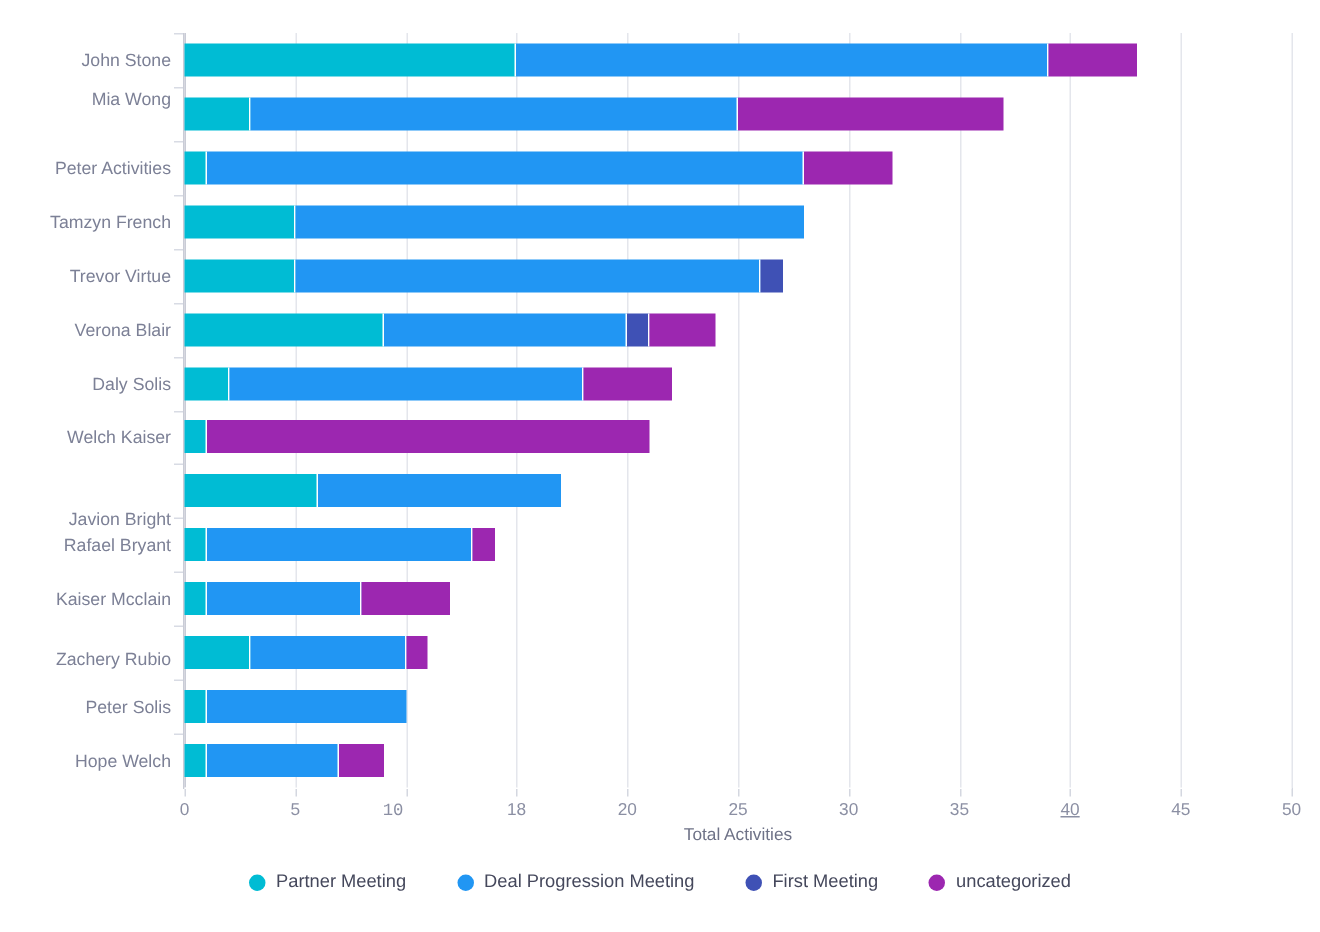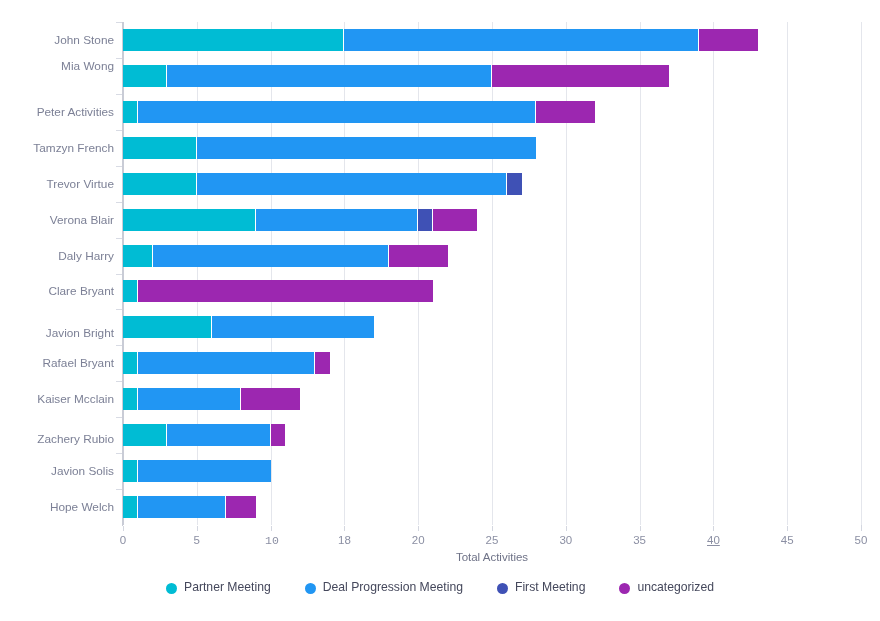--- a/index.html
+++ b/index.html
@@ -153,21 +153,21 @@
       <div class="gridline" style="left: 713.4px; top: 22px; height: 503px; bottom: auto;"></div>
       <div class="gridline" style="left: 787.2px; top: 22px; height: 503px; bottom: auto;"></div>
       <div class="gridline" style="left: 861px; top: 22px; height: 503px; bottom: auto;"></div>
     </div>
   <div id="xticks-layer">
       <div class="xtick-mark" style="left: 123px;"></div>
       <div class="xtick-label" style="left: 123px;">0</div>
       <div class="xtick-mark" style="left: 196.8px;"></div>
       <div class="xtick-label" style="left: 196.8px;">5</div>
       <div class="xtick-mark" style="left: 270.6px;"></div>
-      <div class="xtick-label" style="left: 272px; font-family: Liberation Mono, monospace;">10</div>
+      <div class="xtick-label" style="left: 262px; font-family: Liberation Mono, monospace;">10</div>
       <div class="xtick-mark" style="left: 344.4px;"></div>
       <div class="xtick-label" style="left: 344.4px;">18</div>
       <div class="xtick-mark" style="left: 418.2px;"></div>
       <div class="xtick-label" style="left: 418.2px;">20</div>
       <div class="xtick-mark" style="left: 492px;"></div>
       <div class="xtick-label" style="left: 492px;">25</div>
       <div class="xtick-mark" style="left: 565.8px;"></div>
       <div class="xtick-label" style="left: 565.8px;">30</div>
       <div class="xtick-mark" style="left: 639.6px;"></div>
       <div class="xtick-label" style="left: 639.6px;">35</div>
@@ -198,27 +198,27 @@
       <div class="ytick-mark" style="left: 116px; top: 489px;"></div>
     </div>
 
   <div id="ylabels-layer">
       <div class="ylabel" style="right: 766px; top: 32.9643px;">John Stone</div>
       <div class="ylabel" style="right: 766px; top: 59px;">Mia Wong</div>
       <div class="ylabel" style="right: 766px; top: 104.821px;">Peter Activities</div>
       <div class="ylabel" style="right: 766px; top: 140.75px;">Tamzyn French</div>
       <div class="ylabel" style="right: 766px; top: 176.679px;">Trevor Virtue</div>
       <div class="ylabel" style="right: 766px; top: 212.607px;">Verona Blair</div>
-      <div class="ylabel" style="right: 766px; top: 248.536px;">Daly Harry</div>
-      <div class="ylabel" style="right: 766px; top: 284.464px;">Clare Bryant</div>
-      <div class="ylabel" style="right: 766px; top: 326px;">Javion Bright</div>
+      <div class="ylabel" style="right: 766px; top: 248.536px;">Daly Solis</div>
+      <div class="ylabel" style="right: 766px; top: 284.464px;">Welch Kaiser</div>
+      <div class="ylabel" style="right: 766px; top: 339px;">Javion Bright</div>
       <div class="ylabel" style="right: 766px; top: 356.321px;">Rafael Bryant</div>
       <div class="ylabel" style="right: 766px; top: 392.25px;">Kaiser Mcclain</div>
       <div class="ylabel" style="right: 766px; top: 432px;">Zachery Rubio</div>
-      <div class="ylabel" style="right: 766px; top: 464.107px;">Javion Solis</div>
+      <div class="ylabel" style="right: 766px; top: 464.107px;">Peter Solis</div>
       <div class="ylabel" style="right: 766px; top: 500.036px;">Hope Welch</div>
     </div>
 
   <div id="bars-layer">
       <div class="bar-row" style="left: 123px; top: 28.9643px; height: 22px;">
         <div class="bar-seg" title="Partner Meeting: 15" style="width: 221.4px; background: rgb(0, 188, 212);"></div>
         <div class="bar-seg" title="Deal Progression Meeting: 24" style="width: 354.24px; background: rgb(33, 150, 243);"></div>
         <div class="bar-seg" title="uncategorized: 4" style="width: 59.04px; background: rgb(156, 39, 176);"></div>
       </div>
       <div class="bar-row" style="left: 123px; top: 64.8929px; height: 22px;">

